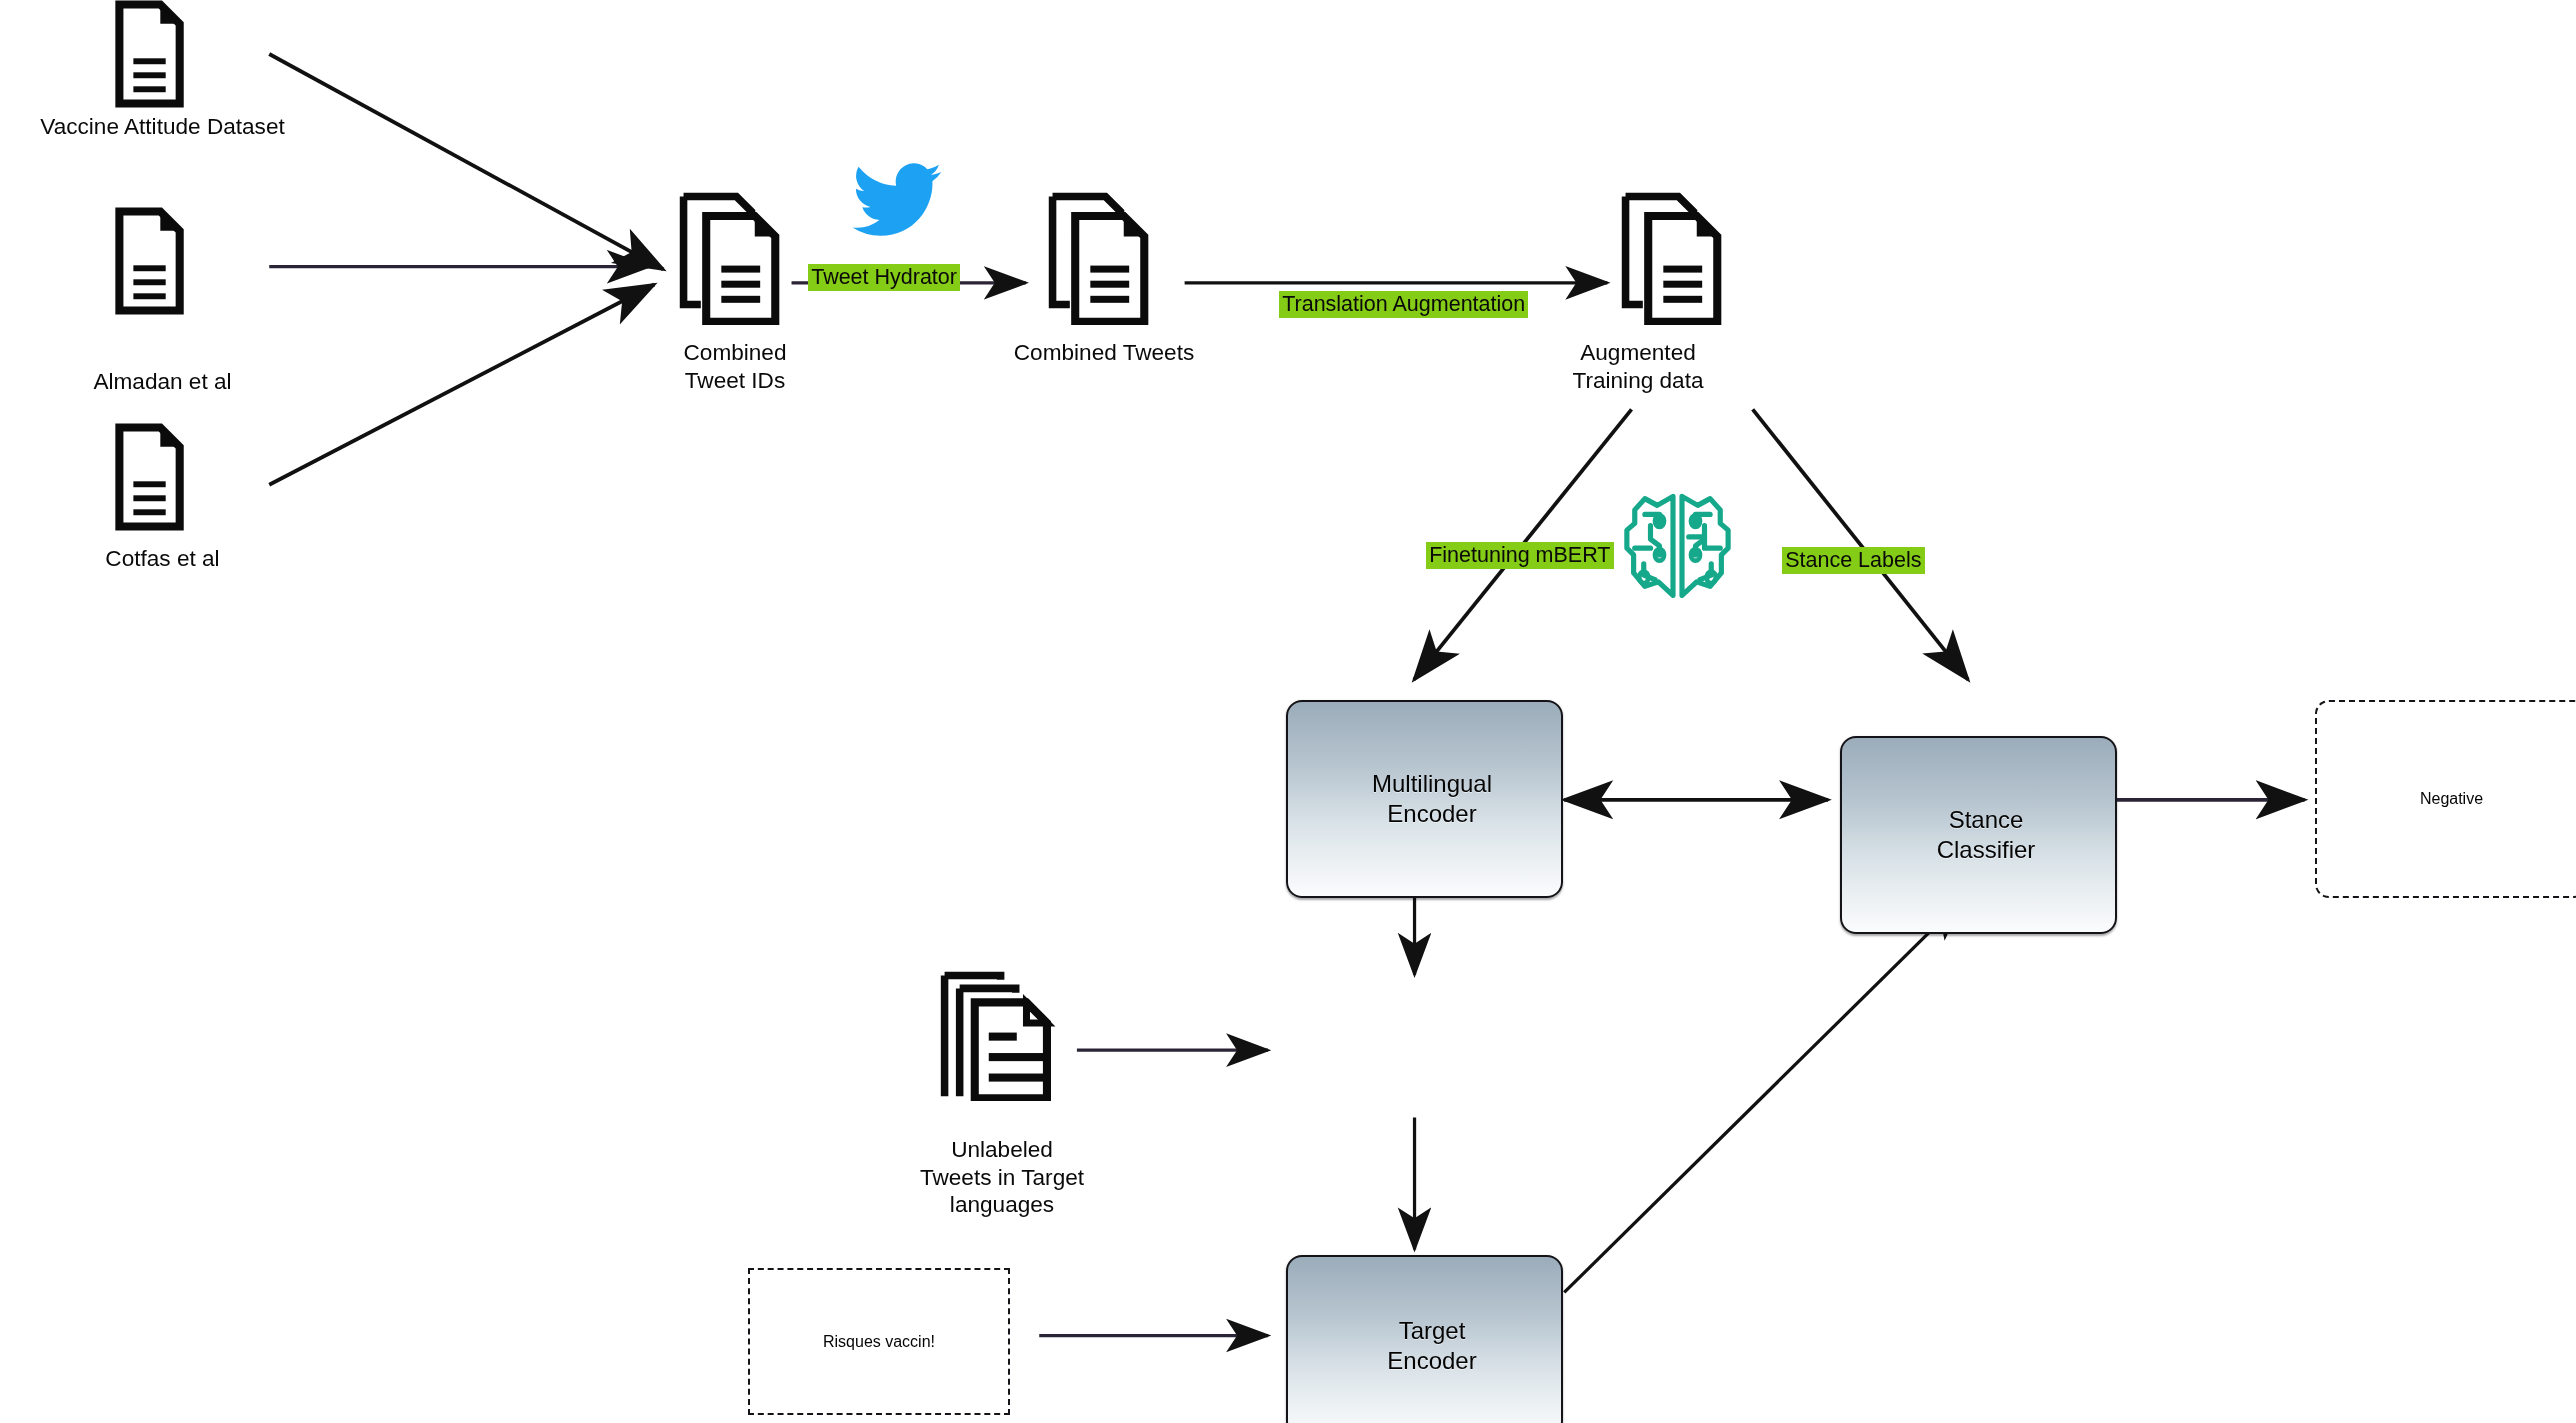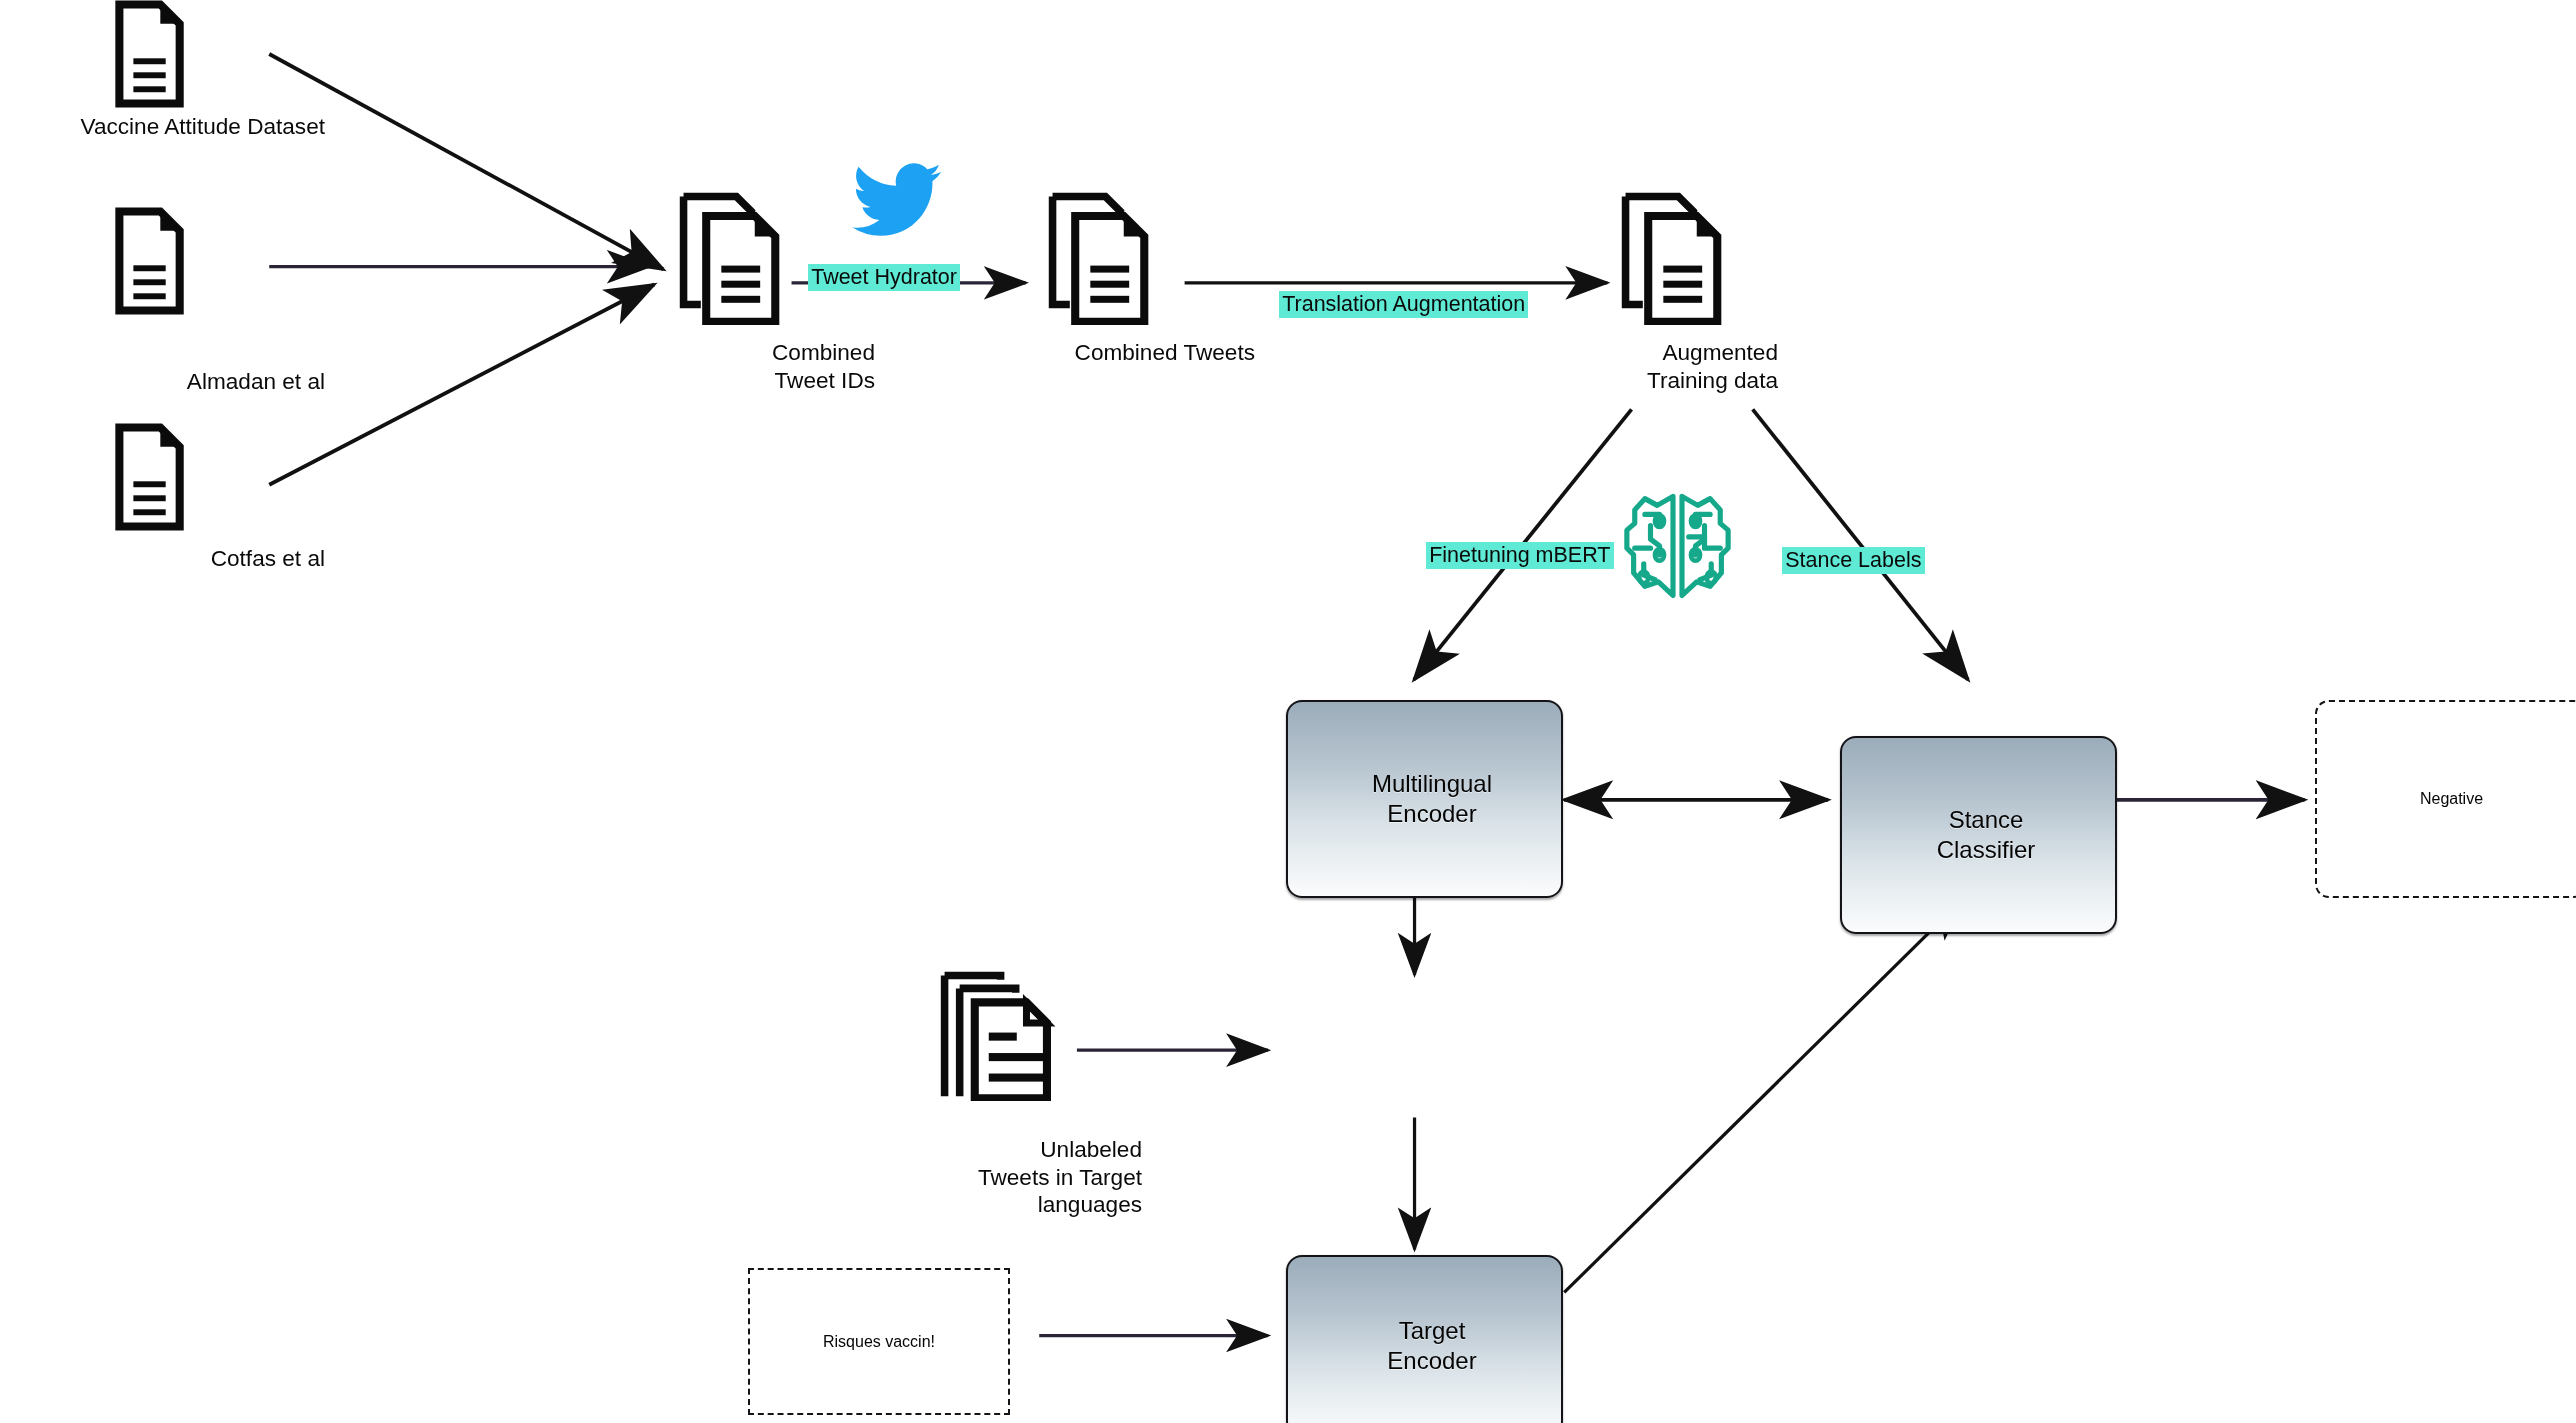--- a/index.html
+++ b/index.html
@@ -1,20 +1,20 @@
 <!DOCTYPE html>
 <html style="font-size:8.6px"><head>
 <meta charset="utf-8">
 <style>
   html,body{margin:0;padding:0;background:#ffffff;}
   body{font-family:"Liberation Sans","DejaVu Sans",sans-serif;}
   #stage{position:relative;width:2576px;height:1424px;background:#fff;overflow:hidden;}
   #wires{position:absolute;left:0;top:0;width:2576px;height:1424px;pointer-events:none;}
-  .lbl{position:absolute;color:#0a0a0a;font-size:22.6px;line-height:1.22;text-align:right;white-space:pre-line;font-weight:400;}
-  .edge-lbl{position:absolute;color:#0a0a0a;font-size:21.5px;line-height:1.15;text-align:center;white-space:nowrap;background:#5eead4;padding:1.1px 3.2px;}
+  .lbl{position:absolute;color:#0a0a0a;font-size:22.6px;line-height:1.22;text-align:center;white-space:pre-line;font-weight:400;}
+  .edge-lbl{position:absolute;color:#0a0a0a;font-size:21.5px;line-height:1.15;text-align:center;white-space:nowrap;background:#84cc16;padding:1.1px 3.2px;}
   .docicon{position:absolute;}
   .gbox{position:absolute;border:2.7px solid #141418;border-radius:16px;
         background:linear-gradient(180deg,#9bacba 0%,#b6c4cf 32%,#dde5ea 66%,#fbfcfd 100%);
         display:flex;align-items:center;justify-content:center;
         box-shadow:0 1.6px 2.2px rgba(0,0,0,.35);padding-left:15px;}
   .gbox .t{color:#050505;font-size:24px;line-height:1.26;text-align:center;white-space:pre-line;
            text-shadow:0 0.5px 0.5px rgba(255,255,255,.55);}
   .procbox{position:absolute;border:2.7px solid #141418;border-radius:0;
            background:linear-gradient(180deg,#9bacba 0%,#b6c4cf 32%,#dde5ea 66%,#fbfcfd 100%);
            display:flex;align-items:center;justify-content:center;}

